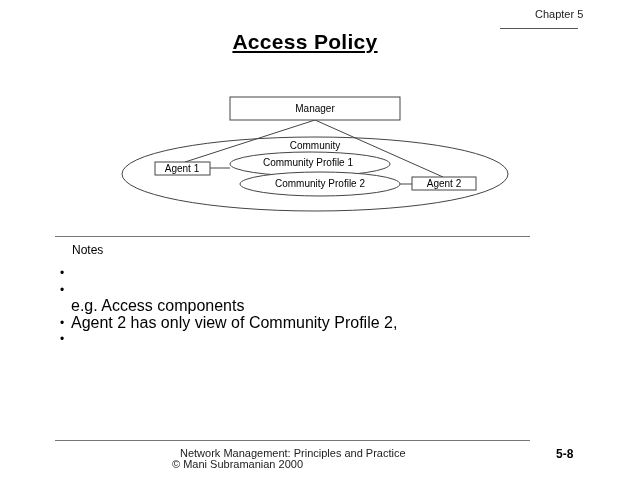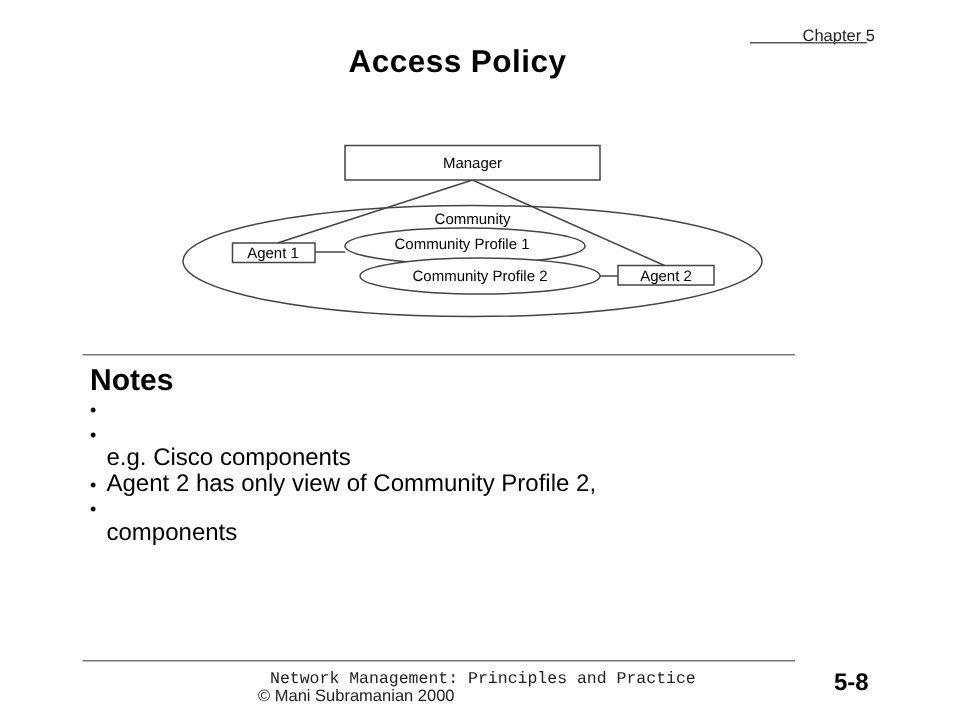--- a/index.html
+++ b/index.html
@@ -1,31 +1,31 @@
 <!DOCTYPE html>
 <html><head>
 <meta charset="utf-8">
 <style>
   html, body { margin:0; padding:0; background:#ffffff; }
   body { width:640px; height:480px; position:relative; overflow:hidden; font-family:"Liberation Sans", sans-serif; color:#000; }
   .abs { position:absolute; }
-  #chapter { left:535px; top:18px; font-size:11px; color:#222; }
+  #chapter { left:535px; top:8px; font-size:11px; color:#222; }
   #top-rule { left:500px; top:28px; width:78px; height:1px; background:#555; }
-  #title { left:0; width:610px; top:30px; text-align:center; font-size:21px; font-weight:bold; letter-spacing:0.3px; }
+  #title { left:0; width:610px; top:30px; text-align:center; font-size:21px; font-weight:bold; letter-spacing:0.3px;text-decoration:underline; }
   #diagram { left:0; top:0; width:640px; height:240px; }
   #diagram text { font-family:"Liberation Sans", sans-serif; font-size:10px; fill:#000; }
   #sep1 { left:55px; top:236px; width:475px; height:1px; background:#777; }
-  #notes-head { left:60px; top:243px; font-size:20px; font-weight:bold; }
+  #notes-head { left:72px; top:243px; font-size:12px; font-weight:normal; }
   #notes { left:60px; top:265px; width:560px; margin:0; padding:0; list-style:none; font-size:16px; line-height:16.5px; }
   #notes li { position:relative; padding-left:11px; }
   #notes li .bullet { position:absolute; left:0; top:0; font-size:12px; }
   #sep2 { left:55px; top:440px; width:475px; height:1px; background:#777; }
-  #foot1 { left:180px; top:447px; font-size:11px; color:#222;font-family:Liberation Mono, monospace; }
+  #foot1 { left:180px; top:447px; font-size:11px; color:#222; }
   #foot2 { left:172px; top:458px; font-size:11px; color:#222; }
-  #pagenum { left:556px; top:447px; font-size:16px; font-weight:bold; }
+  #pagenum { left:556px; top:447px; font-size:12px; font-weight:bold; }
 </style>
 </head>
 <body>
 
 <div id="chapter" class="abs">Chapter 5</div>
 <div id="top-rule" class="abs"></div>
 <div id="title" class="abs">Access Policy</div>
 
 <svg id="diagram" class="abs" viewBox="0 0 640 240" xmlns="http://www.w3.org/2000/svg">
 
@@ -57,29 +57,28 @@
 <div id="notes-head" class="abs">Notes</div>
 
 <ul id="notes" class="abs">
   <li>
     <span class="bullet">•</span>
     <br>
   </li>
   <li>
     <span class="bullet">•</span>
     <br>
-    <span>e.g. Cisco components</span>
+    <span>e.g. Access components</span>
   </li>
   <li>
     <span class="bullet">•</span>
     <span>Agent 2 has only view of Community Profile 2,</span><br>
   </li>
   <li>
     <span class="bullet">•</span>
     <br>
-    <span>components</span>
   </li>
 </ul>
 
 <div id="sep2" class="abs"></div>
 <div id="foot1" class="abs">Network Management: Principles and Practice</div>
 <div id="foot2" class="abs">© Mani Subramanian 2000</div>
 <div id="pagenum" class="abs">5-8</div>
 
 </body></html>

